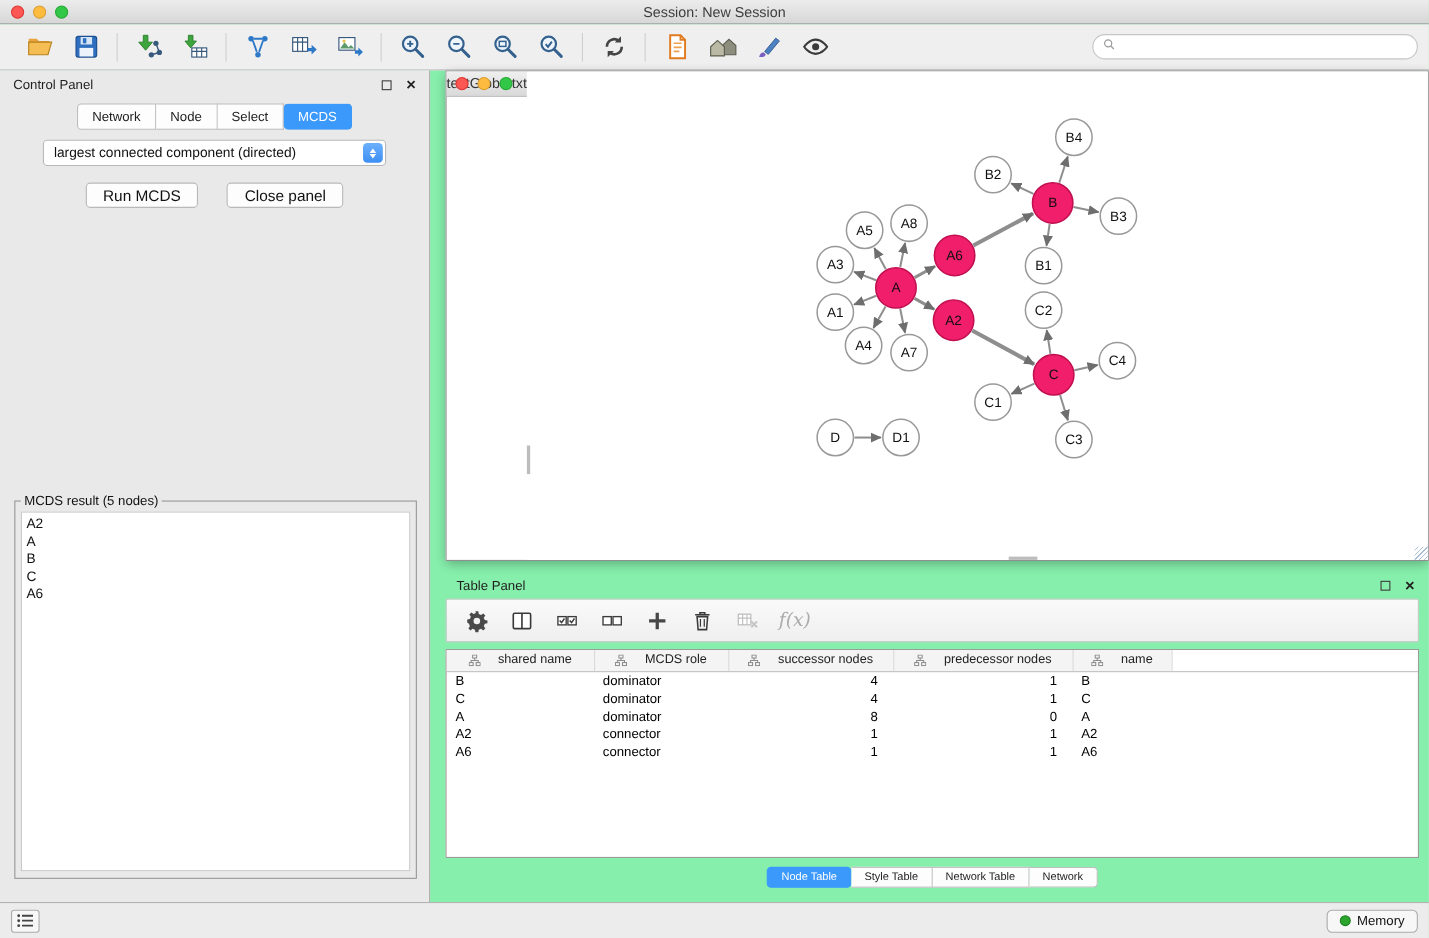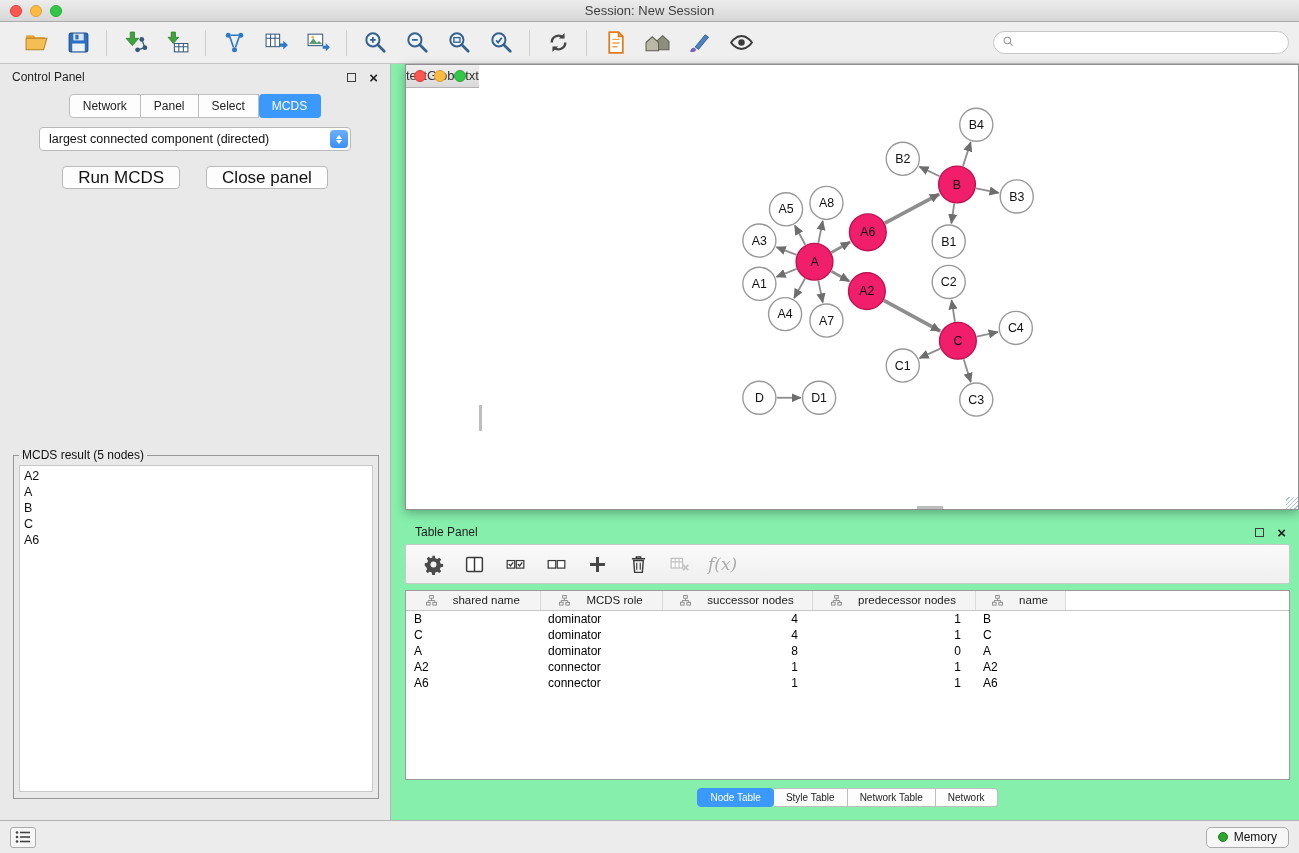--- a/index.html
+++ b/index.html
@@ -39,21 +39,21 @@
   .cp-tab:first-child{border-left:1px solid #BEBEBE;border-radius:4px 0 0 4px;}
   .cp-tab:last-child{border-radius:0 4px 4px 0;}
   .cp-tab.active{background:#3B99FC;border-color:#3B99FC;color:#fff;border-radius:4px;}
   .opt-label{text-align:center;margin-top:24px;font-size:13px;color:#111;}
   .select-box{width:312px;margin:9px auto 0;height:24px;background:#fff;border:1px solid #B9B9B9;border-radius:4px;position:relative;font-size:12.5px;line-height:22px;padding:0 26px 0 9px;color:#111;cursor:pointer;white-space:nowrap;overflow:hidden;}
   .select-stepper{position:absolute;right:2px;top:2px;width:18px;height:18px;border-radius:4px;background:linear-gradient(#6CB0FC,#3D8EF4);display:flex;flex-direction:column;align-items:center;justify-content:center;gap:1px;}
   .select-stepper i{display:block;width:0;height:0;border-left:3.5px solid transparent;border-right:3.5px solid transparent;}
   .select-stepper i.up{border-bottom:4px solid #fff;}
   .select-stepper i.down{border-top:4px solid #fff;}
   .cp-buttons{display:flex;justify-content:center;gap:26px;margin-top:15px;}
-  .cp-btn{height:23px;padding:0 15px;font-size:17px;background:#FDFDFD;border:1px solid #B9B9B9;border-radius:4px;color:#111;cursor:pointer;}
+  .cp-btn{height:23px;padding:0 15px;font-size:14px;background:#FDFDFD;border:1px solid #B9B9B9;border-radius:4px;color:#111;cursor:pointer;}
   .result-box{position:absolute;left:13px;right:11px;top:391px;bottom:21px;border:1px solid #979797;}
   .result-legend{position:absolute;top:-8px;left:5px;background:#E9E9E9;padding:0 3px;font-size:12px;color:#111;}
   .result-list{position:absolute;left:5px;right:5px;top:9px;bottom:6px;background:#fff;border:1px solid #C9C9C9;padding:2px 4px;font-size:12.5px;color:#111;overflow:hidden;}
   .result-item{line-height:16px;}
 
   
   .right-area{flex:1;padding-left:14px;display:flex;flex-direction:column;min-width:0;}
   .network-window{height:446px;flex:0 0 446px;background:#fff;border:1px solid #8F8F8F;box-shadow:0 3px 10px rgba(0,0,0,0.3);display:flex;}
   .nw-titlebar{height:23px;flex:0 0 23px;background:linear-gradient(#EFEFEF,#D9D9D9);border-bottom:1px solid #B3B3B3;position:relative;}
   .nw-titlebar .title{text-align:center;font-size:13px;line-height:22px;color:#333;}
@@ -253,21 +253,21 @@
     <div class="control-panel">
       <div class="panel-header">
         <span>Control Panel</span>
         <span class="ph-icons">
           <span class="float-ic"></span>
           <span class="close-ic">×</span>
         </span>
       </div>
       <div class="cp-tabs" id="cp-tabs">
           <button class="cp-tab">Network</button>
-          <button class="cp-tab">Panel</button>
+          <button class="cp-tab">Node</button>
           <button class="cp-tab">Select</button>
           <button class="cp-tab active">MCDS</button>
         </div>
       <div class="select-box">
         <span>largest connected component (directed)</span>
         <span class="select-stepper">
             <i class="up"></i>
             <i class="down"></i>
           </span>
       </div>

